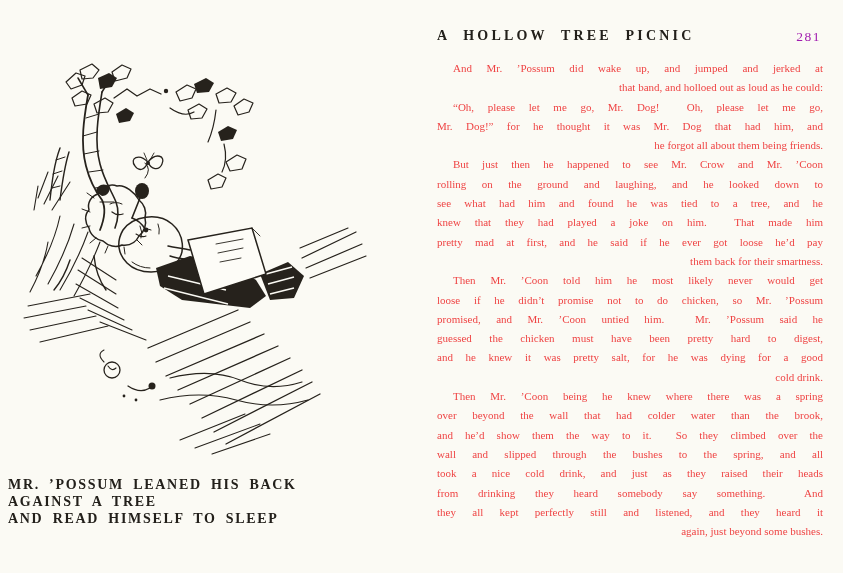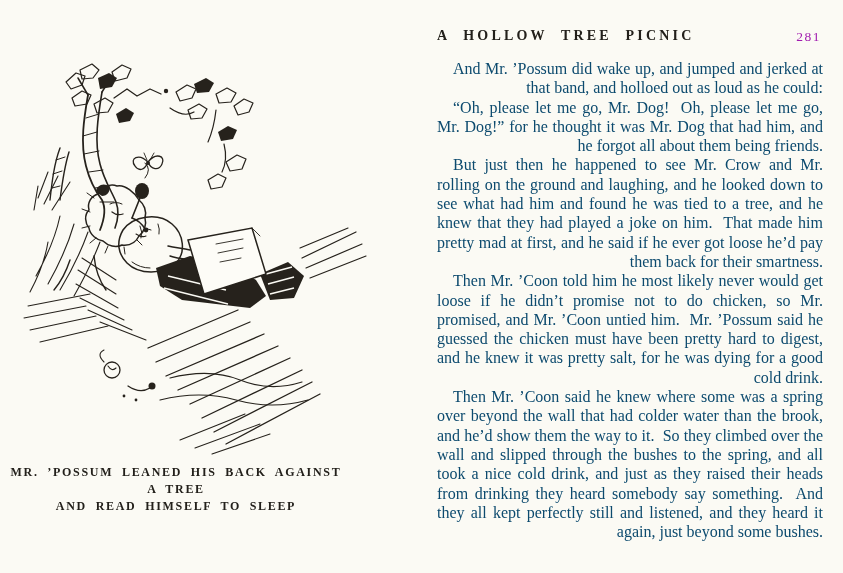--- a/index.html
+++ b/index.html
@@ -9,23 +9,23 @@
     background:#fbfaf4;
     overflow:hidden;
     font-family:"Liberation Serif", serif;
     color:#211e1a;
   }
   
   .illustration{
     position:absolute;left:20px;top:48px;width:400px;height:412px;
   }
   .caption{
-    position:absolute;left:8px;top:464px;width:336px;
-    text-align:center;
-    font-size:12px;font-weight:700;
+    position:absolute;left:8px;top:476px;width:336px;
+    text-align:left;
+    font-size:14px;font-weight:700;
     letter-spacing:1.7px;word-spacing:4px;
     line-height:17px;
     color:#23201b;
   }
   
   .right-page{
     position:absolute;left:437px;top:28px;width:386px;
   }
   .running-head{
     position:relative;height:19px;margin-bottom:12px;
@@ -35,22 +35,22 @@
     font-size:14px;font-weight:700;
     letter-spacing:3.2px;word-spacing:7px;
     color:#23201b;
   }
   .page-number{
     position:absolute;right:2px;top:1px;
     font-size:13.5px;letter-spacing:1.5px;
     color:#a21caf;
   }
   .body-text{
-    font-size:16px;
-    color:#0c4a6e;
+    font-size:11px;
+    color:#ef4444;
   }
   .bodyline{
     height:19.3px;
     line-height:19.3px;
     overflow:hidden;
     text-align:justify;
   }
   .bodyline::after{
     content:"";display:inline-block;width:100%;height:0;
   }
@@ -194,21 +194,21 @@
         </div>
         <div>
           <div class="bodyline indent">Then Mr. ’Coon told him he most likely never would get</div>
           <div class="bodyline">loose if he didn’t promise not to do chicken, so Mr. ’Possum</div>
           <div class="bodyline">promised, and Mr. ’Coon untied him.&nbsp; Mr. ’Possum said he</div>
           <div class="bodyline">guessed the chicken must have been pretty hard to digest,</div>
           <div class="bodyline">and he knew it was pretty salt, for he was dying for a good</div>
           <div class="bodyline lastline">cold drink.</div>
         </div>
         <div>
-          <div class="bodyline indent">Then Mr. ’Coon said he knew where some was a spring</div>
+          <div class="bodyline indent">Then Mr. ’Coon being he knew where there was a spring</div>
           <div class="bodyline">over beyond the wall that had colder water than the brook,</div>
           <div class="bodyline">and he’d show them the way to it.&nbsp; So they climbed over the</div>
           <div class="bodyline">wall and slipped through the bushes to the spring, and all</div>
           <div class="bodyline">took a nice cold drink, and just as they raised their heads</div>
           <div class="bodyline">from drinking they heard somebody say something.&nbsp; And</div>
           <div class="bodyline">they all kept perfectly still and listened, and they heard it</div>
           <div class="bodyline lastline">again, just beyond some bushes.</div>
         </div>
       </div>
   </div>

